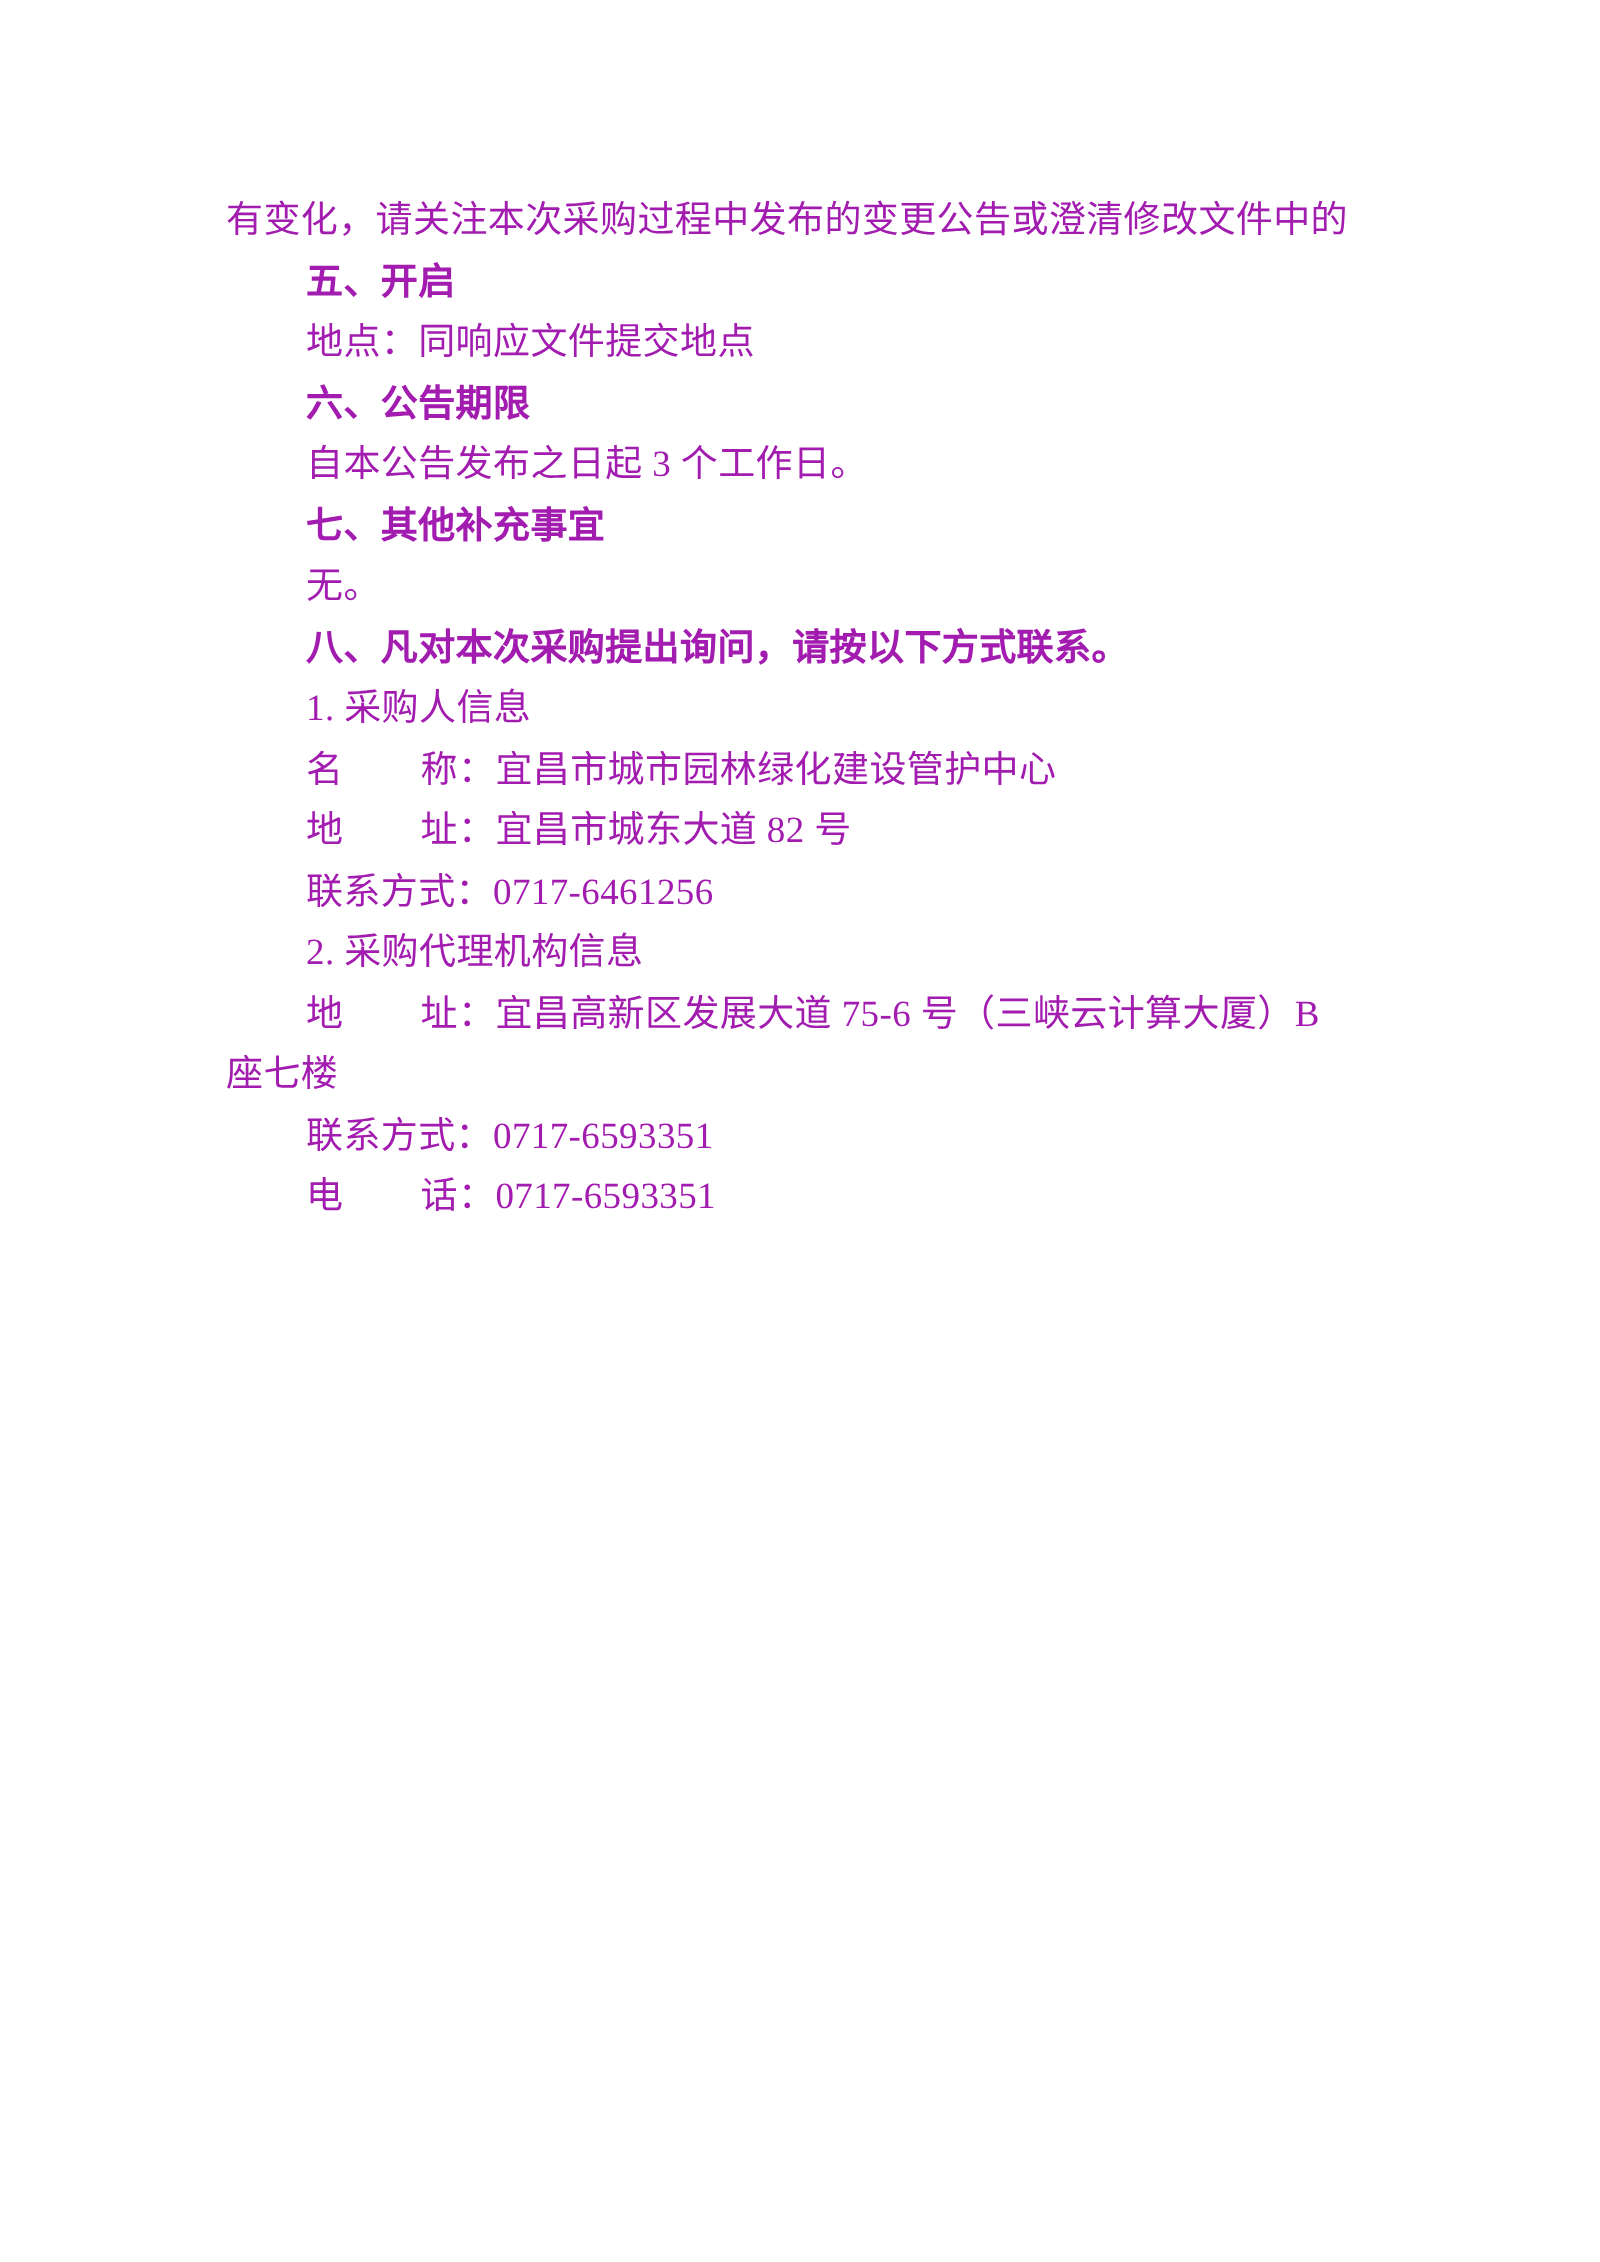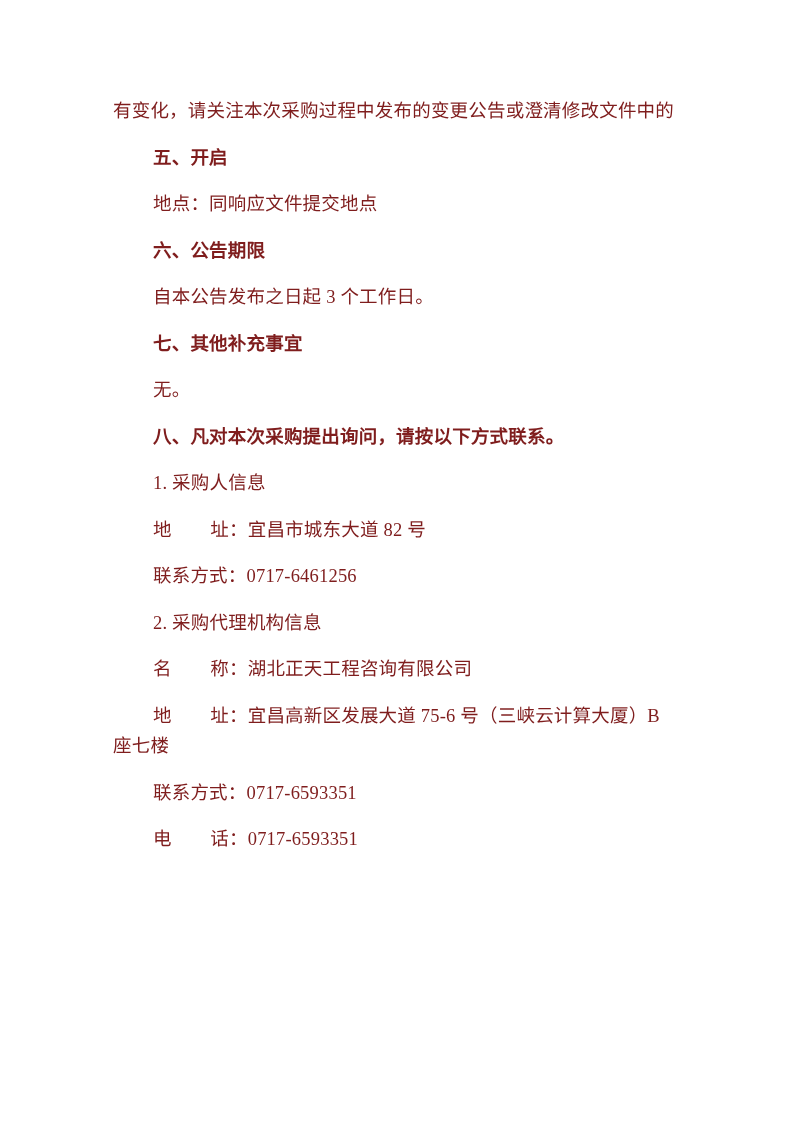--- a/index.html
+++ b/index.html
@@ -8,38 +8,37 @@
     background: #ffffff;
   }
   .page {
     position: relative;
     width: 800px;
     height: 1131px;
     background: #ffffff;
     margin: 0 auto;
     overflow: hidden;
     font-family: "Liberation Serif", "DejaVu Serif", serif;
-    color: #7f1d1d;
+    color: #a21caf;
   }
   .content {
     position: absolute;
     left: 113px;
     top: 96px;
     width: 578px;
   }
   .line {
     font-size: 18.5px;
     line-height: 30.5px;
     white-space: pre-wrap;
     letter-spacing: 0.2px;
   }
   .indent1 {
     text-indent: 0;
     padding-left: 40px;
-    margin-top: 16px;
   }
   .indent0 {
     padding-left: 0;
   }
   .bold {
     font-weight: bold;
   }
 </style>
 </head>
 <body>
@@ -54,25 +53,25 @@
 
     <div class="line indent1 bold">六、公告期限</div>
     <div class="line indent1">自本公告发布之日起 3 个工作日。</div>
 
     <div class="line indent1 bold">七、其他补充事宜</div>
     <div class="line indent1">无。</div>
 
     <div class="line indent1 bold">八、凡对本次采购提出询问，请按以下方式联系。</div>
 
     <div class="line indent1">1. 采购人信息</div>
+    <div class="line indent1">名        称：宜昌市城市园林绿化建设管护中心</div>
     <div class="line indent1">地        址：宜昌市城东大道 82 号</div>
     <div class="line indent1">联系方式：0717-6461256</div>
 
     <div class="line indent1">2. 采购代理机构信息</div>
-    <div class="line indent1">名        称：湖北正天工程咨询有限公司</div>
     <div class="line indent1">地        址：宜昌高新区发展大道 75-6 号（三峡云计算大厦）B</div>
     <div class="line indent0">座七楼</div>
     <div class="line indent1">联系方式：0717-6593351</div>
 
     <div class="line indent1">电        话：0717-6593351</div>
 
   </div>
 </div>
 
 </body></html>

